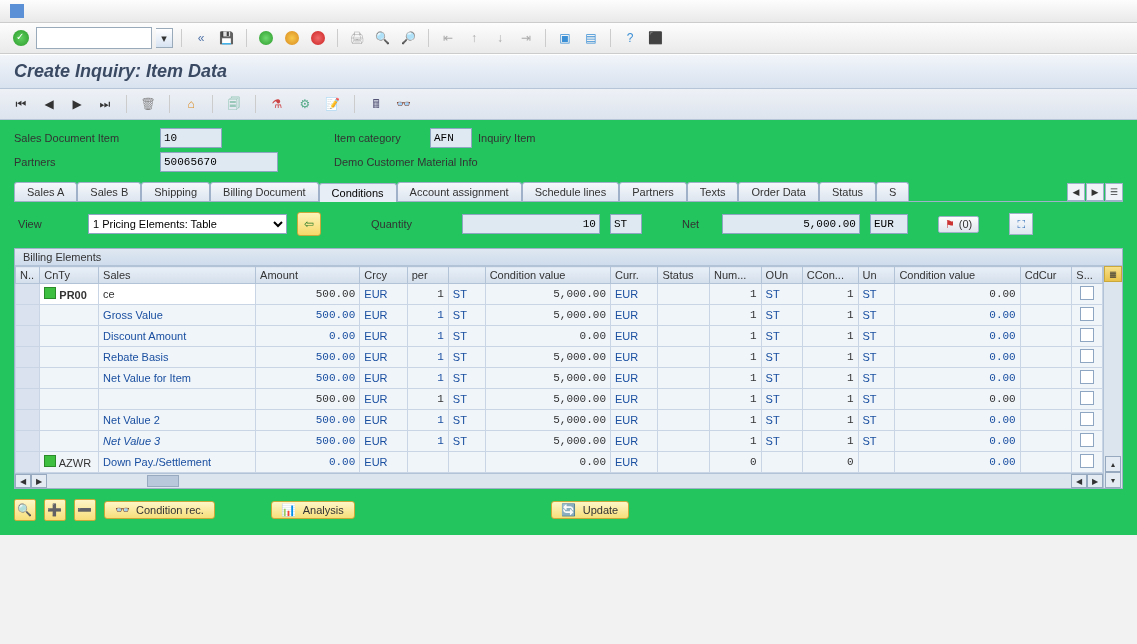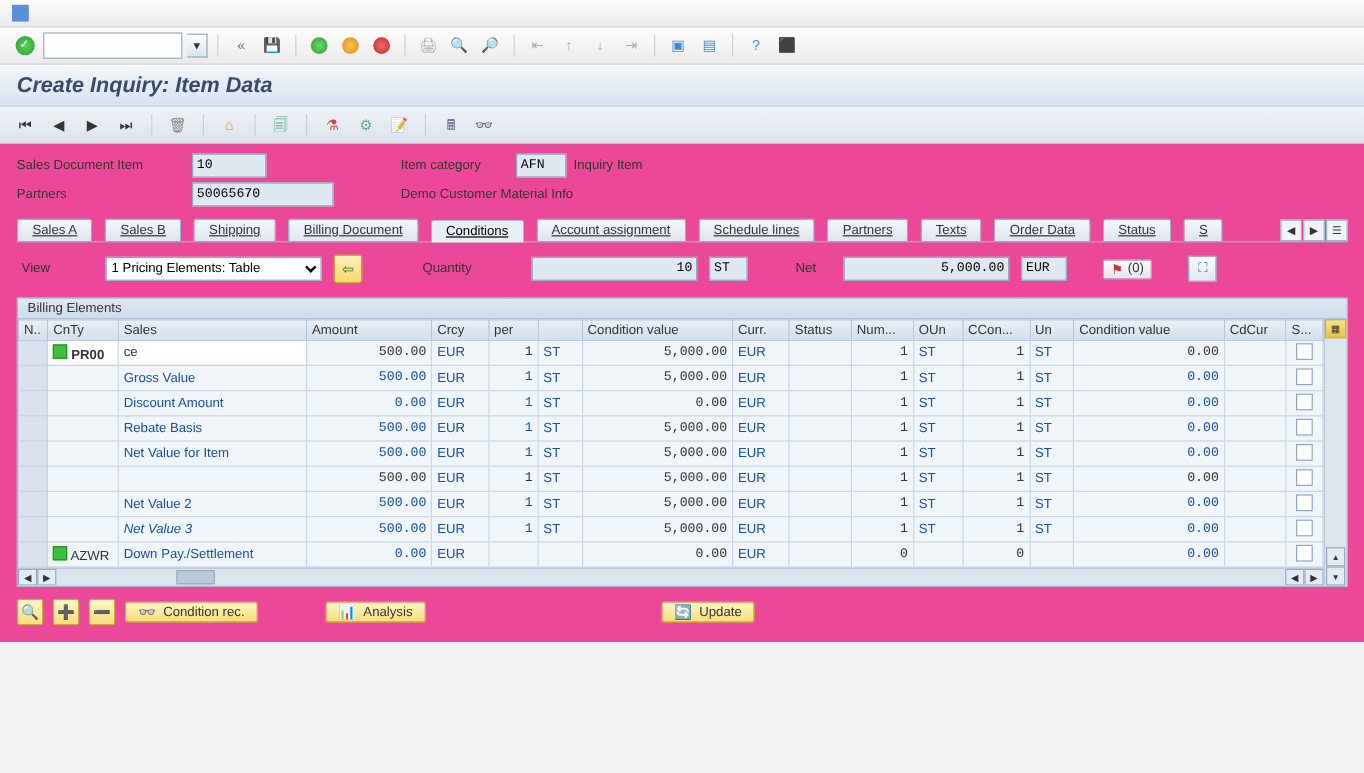--- a/index.html
+++ b/index.html
@@ -10,27 +10,27 @@
 .toolbar{background:linear-gradient(#fdfdfd,#eaeaea);border-bottom:1px solid #ccc;padding:4px 10px;display:flex;align-items:center;gap:4px;}
 .tb-btn{width:20px;height:20px;display:inline-flex;align-items:center;justify-content:center;border:1px solid transparent;border-radius:2px;cursor:pointer;}
 .tb-sep{width:1px;height:18px;background:#ccc;margin:0 4px;}
 .green-check{width:16px;height:16px;border-radius:50%;background:radial-gradient(#5fd05f,#2a9a2a);position:relative;}
 .green-check:after{content:"✓";color:#fff;font-size:10px;position:absolute;top:1px;left:3px;}
 .dd-input{border:1px solid #9ab;background:#fff;height:18px;width:110px;}
 .dd-arrow{width:16px;height:18px;border:1px solid #9ab;border-left:none;background:linear-gradient(#fff,#d7e3f2);display:inline-flex;align-items:center;justify-content:center;}
 .title-area{background:linear-gradient(#f2f5fa,#d8e2ef);padding:6px 14px;border-top:1px solid #fff;border-bottom:1px solid #b7c5d8;}
 .title-area h1{margin:0;font-size:18px;font-style:italic;font-weight:bold;color:#3a4a63;}
 .nav-tb{padding:4px 10px;display:flex;align-items:center;gap:6px;background:linear-gradient(#eef1f6,#dde4ee);border-bottom:1px solid #b7c5d8;}
-.content{padding:8px 14px 14px 14px;background:#ec4899;}
+.content{padding:8px 14px 14px 14px;background:#22c55e;}
 .field-row{display:flex;align-items:center;gap:6px;margin-bottom:4px;}
 .lbl{width:140px;}
 .inp{border:1px solid #8ea6c2;background:#dfe9f2;padding:1px 3px;font-family:'Courier New',monospace;font-size:11px;height:16px;}
 .inp.readonly{background:#dfe9f2;}
 .tabstrip{display:flex;align-items:flex-end;border-bottom:1px solid #9fb1c9;margin-top:10px;position:relative;}
-.tab{padding:3px 12px;border:1px solid #9fb1c9;border-bottom:none;background:linear-gradient(#f5f8fc,#dde5ef);margin-right:10px;border-radius:3px 3px 0 0;cursor:pointer;white-space:nowrap;font-size:11px;text-decoration:underline;}
+.tab{padding:3px 12px;border:1px solid #9fb1c9;border-bottom:none;background:linear-gradient(#f5f8fc,#dde5ef);margin-right:0;border-radius:3px 3px 0 0;cursor:pointer;white-space:nowrap;font-size:11px;}
 .tab.active{background:#e8eef5;position:relative;top:1px;color:#000;}
 .tab-scroll{margin-left:auto;display:flex;gap:1px;}
 .tab-scroll .sbtn{width:16px;height:16px;border:1px solid #9fb1c9;background:#f0f4f9;display:inline-flex;align-items:center;justify-content:center;font-size:9px;cursor:pointer;}
 .cond-hdr{display:flex;align-items:center;gap:10px;padding:10px 4px 6px 4px;flex-wrap:wrap;}
 .select{border:1px solid #8ea6c2;background:#fff;height:20px;font-size:11px;}
 .amount-right{font-family:'Courier New',monospace;text-align:right;}
 .grid-wrap{border:1px solid #9fb1c9;background:#e3eaf2;margin-top:6px;}
 .grid-title{background:linear-gradient(#dfe8f2,#cfdcec);padding:2px 8px;border-bottom:1px solid #b3c3d7;font-size:11px;}
 .grid-scroll{overflow:auto;max-height:260px;position:relative;}
 table.grid{border-collapse:collapse;width:100%;font-size:11px;}
@@ -151,21 +151,21 @@
       <div class="tab">S</div>
       <div class="tab-scroll">
         <span class="sbtn">◀</span>
         <span class="sbtn">▶</span>
         <span class="sbtn">☰</span>
       </div>
     </div>
 
 <div class="cond-hdr">
   <span style="width:60px">View</span>
-  <select class="select" style="width:180px">
+  <select class="select" style="width:199px">
     <option>1 Pricing Elements: Table</option>
   </select>
   <span class="yellow-back">
         <span class="mini-icon" style="color:#2a7a2a">⇦</span>
       </span>
   <span style="width:30px"></span>
   <span>Quantity</span>
   <span style="width:30px"></span>
   <input class="inp readonly amount-right" style="width: 130px;" value="10">
   <input class="inp readonly" style="width: 24px;" value="ST">

